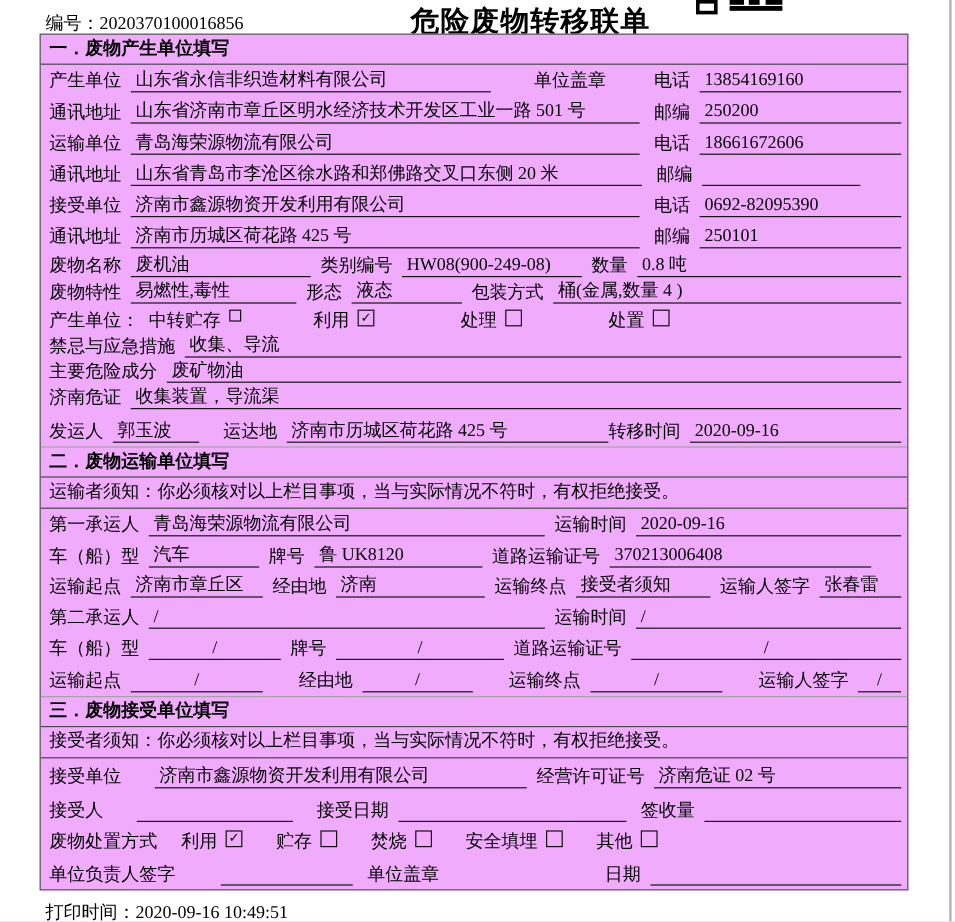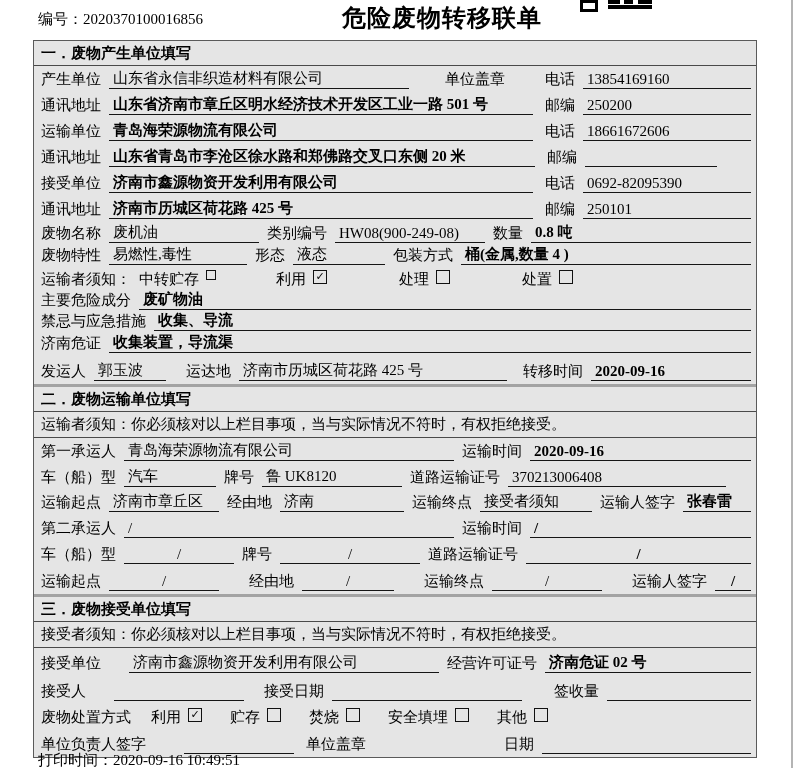--- a/index.html
+++ b/index.html
@@ -16,38 +16,38 @@
   }
   .qr-frag{position:absolute;top:0;left:580px;width:85px;height:10px;}
   .qr-frag div{position:absolute;background:#000;}
   .qr-sq{left:0;top:0;width:12px;height:6px;background:#fff !important;border:3px solid #000;}
   .qr-b1{left:28px;top:0;width:12px;height:4px;}
   .qr-b2{left:44px;top:0;width:9px;height:4px;}
   .qr-b3{left:58px;top:0;width:14px;height:4px;}
   .qr-b4{left:28px;top:5px;width:44px;height:4px;}
   .edge-line{position:absolute;left:791px;top:0;width:2px;height:768px;background:#b4b4b4;}
 
-  .form{position:absolute;left:33px;top:40px;width:722px;border:1px solid #5a5a5a;background:#e5e5e5;}
-  .sec{border-top:3px solid #a3a3a3;}
+  .form{position:absolute;left:33px;top:28px;width:722px;border:1px solid #5a5a5a;background:#f0abfc;}
+  .sec{border-top:1px solid #a3a3a3;}
   .sec-h{
     height:24px;line-height:23px;padding-left:7px;font-weight:bold;font-size:15px;
     font-family:"Liberation Sans","DejaVu Sans",sans-serif;
     border-bottom:1px solid #4a4a4a;
   }
   .notice{height:25px;line-height:25px;padding-left:7px;border-bottom:1px solid #4a4a4a;white-space:nowrap;}
   .row{display:flex;align-items:flex-end;padding:0 5px 3px 7px;box-sizing:border-box;white-space:nowrap;}
   .h21{height:21px}.h22{height:22px}.h24{height:24px}.h25{height:25px}
   .h26{height:26px}.h27{height:27px}.h28{height:28px}
   .lbl{flex:0 0 auto;margin-right:8px;}
   .fill{border-bottom:1px solid #151515;padding:0 4px;box-sizing:border-box;flex:0 0 auto;min-height:17px;}
-  .grow{flex:1 1 auto;font-weight:bold;}
+  .grow{flex:1 1 auto;}
   .ctr{text-align:center;}
   .mlA{margin-left:auto;}
-  .ml8{margin-left:8px}.ml12{margin-left:12px}.ml16{margin-left:16px}.ml20{margin-left:20px}
-  .ml28{margin-left:32px}.ml30{margin-left:30px}.ml36{margin-left:36px}.ml42{margin-left:28px}
+  .ml8{margin-left:8px}.ml12{margin-left:12px}.ml16{margin-left:0}.ml20{margin-left:20px}
+  .ml28{margin-left:12px}.ml30{margin-left:30px}.ml36{margin-left:36px}.ml42{margin-left:28px}
   .ml60{margin-left:60px}.ml72{margin-left:72px}.ml130{margin-left:130px}
   .f72{width:72px}.f92{width:92px}.f110{width:110px}.f112{width:112px}
   .f124{width:124px}.f130{width:130px}.f138{width:138px}.f140{width:140px}.f150{width:150px}
   .f190{width:190px}.f218{width:218px}.f268{width:268px}.f300{width:300px}
   .f310{width:310px}.f330{width:330px}
   .fR{width:168px;}
   .fzip{width:132px;margin-right:34px;}
   .cbg{flex:0 0 auto;display:flex;align-items:flex-start;}
   .cb{
     display:inline-block;width:12px;height:12px;margin-left:7px;margin-bottom:1px;
@@ -133,47 +133,47 @@
     <div class="row h22">
       <span class="lbl">废物特性</span>
       <span class="fill f138">易燃性,毒性</span>
       <span class="lbl ml8">形态</span>
       <span class="fill f92">液态</span>
       <span class="lbl ml8">包装方式</span>
       <span class="fill grow">桶(金属,数量 4 )</span>
     </div>
 
     <div class="row h24">
-      <span class="lbl">运输者须知：</span>
+      <span class="lbl">产生单位：</span>
       <span class="cbg">
         <span>中转贮存</span>
         <span class="cb sm"></span>
       </span>
       <span class="cbg ml60">
         <span>利用</span>
         <span class="cb">✓</span>
       </span>
       <span class="cbg ml72">
         <span>处理</span>
         <span class="cb"></span>
       </span>
       <span class="cbg ml72">
         <span>处置</span>
         <span class="cb"></span>
       </span>
     </div>
 
     <div class="row h21">
+      <span class="lbl">禁忌与应急措施</span>
+      <span class="fill grow">收集、导流</span>
+    </div>
+
+    <div class="row h21">
       <span class="lbl">主要危险成分</span>
       <span class="fill grow">废矿物油</span>
-    </div>
-
-    <div class="row h21">
-      <span class="lbl">禁忌与应急措施</span>
-      <span class="fill grow">收集、导流</span>
     </div>
 
     <div class="row h22">
       <span class="lbl">济南危证</span>
       <span class="fill grow">收集装置，导流渠</span>
     </div>
 
     <div class="row h28">
       <span class="lbl">发运人</span>
       <span class="fill f72">郭玉波</span>

